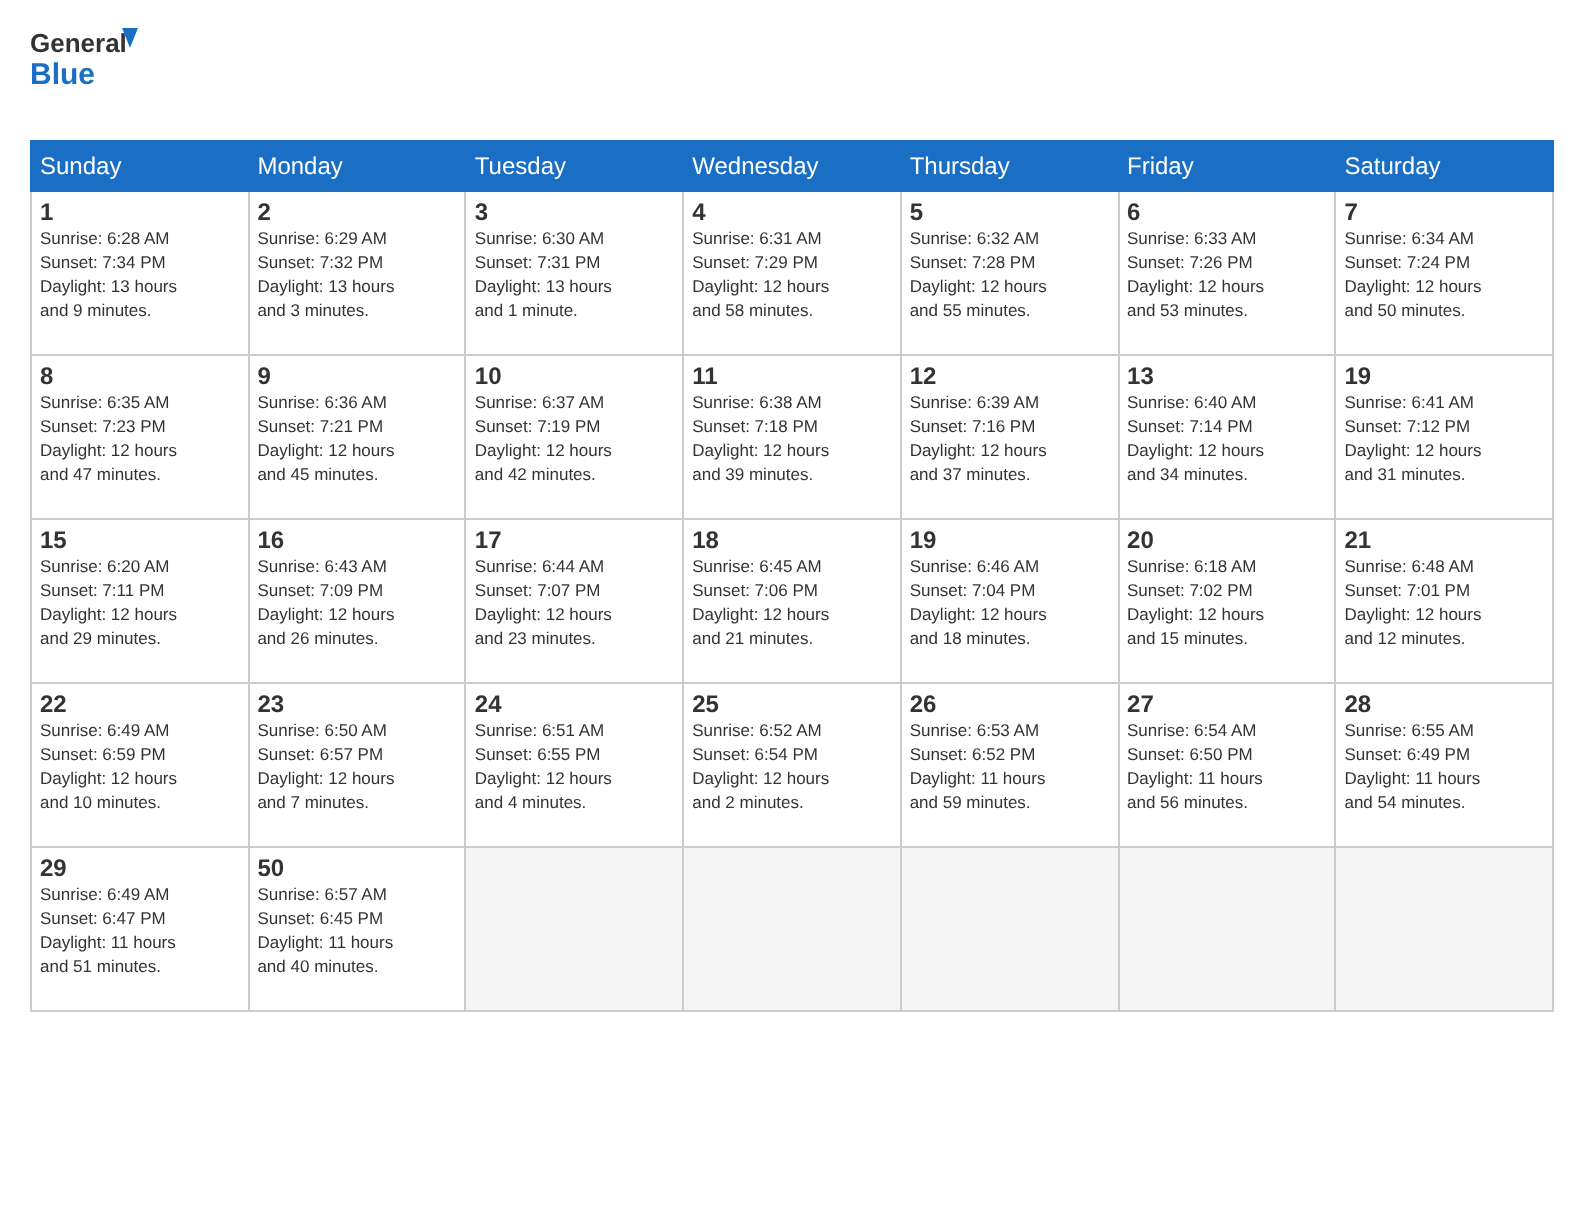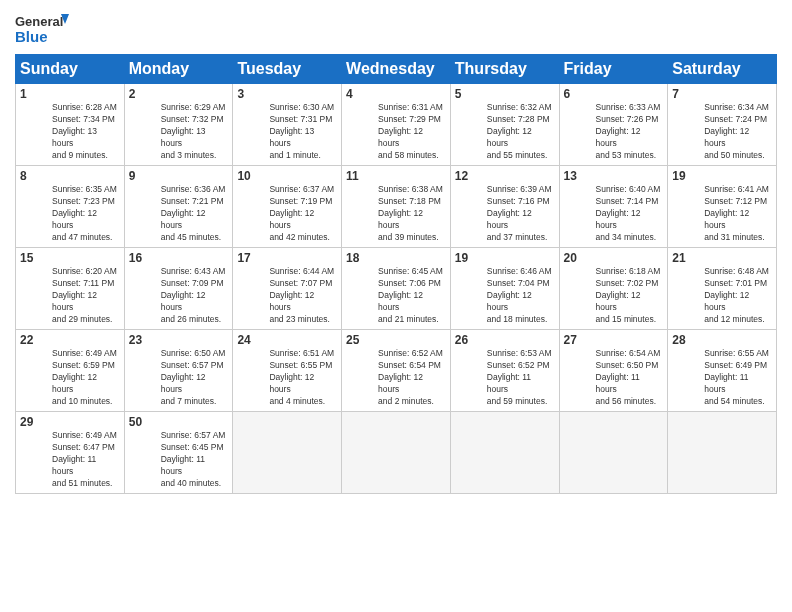--- a/index.html
+++ b/index.html
@@ -12,21 +12,21 @@
     }
     .page {
       width: 792px;
       height: 612px;
       padding: 10px 15px;
     }
     .header {
       display: flex;
       justify-content: space-between;
       align-items: flex-start;
-      margin-bottom: 4px;
+      margin-bottom: 20px;
     }
     .logo {
       display: flex;
       align-items: center;
       gap: 4px;
     }
     .title-block {
       text-align: right;
     }
     .month-title {
@@ -39,22 +39,22 @@
       color: #555;
     }
     table {
       width: 100%;
       border-collapse: collapse;
       table-layout: fixed;
     }
     th {
       background-color: #1a6fc4;
       color: #fff;
-      font-size: 16px;
-      font-weight: bold;
+      font-size: 12px;
+      font-weight: normal;
       padding: 5px 4px;
       text-align: left;
       border: 1px solid #1a6fc4;
     }
     td {
       border: 1px solid #ccc;
       vertical-align: top;
       padding: 3px 4px;
       font-size: 8.5px;
       color: #333;
@@ -65,21 +65,20 @@
       background: #f5f5f5;
     }
     .day-num {
       font-size: 12px;
       font-weight: bold;
       display: block;
       margin-bottom: 1px;
     }
     .day-info {
       line-height: 1.4;
-      margin-left: 32px;
     }
   </style>
 </head>
 <body>
 
 <div class="page">
   <div class="header">
     <div class="logo">
   <svg width="55" height="40" viewBox="0 0 55 40">
     <text x="0" y="16" font-size="13" font-weight="bold" font-family="Arial" fill="#333">General</text>

